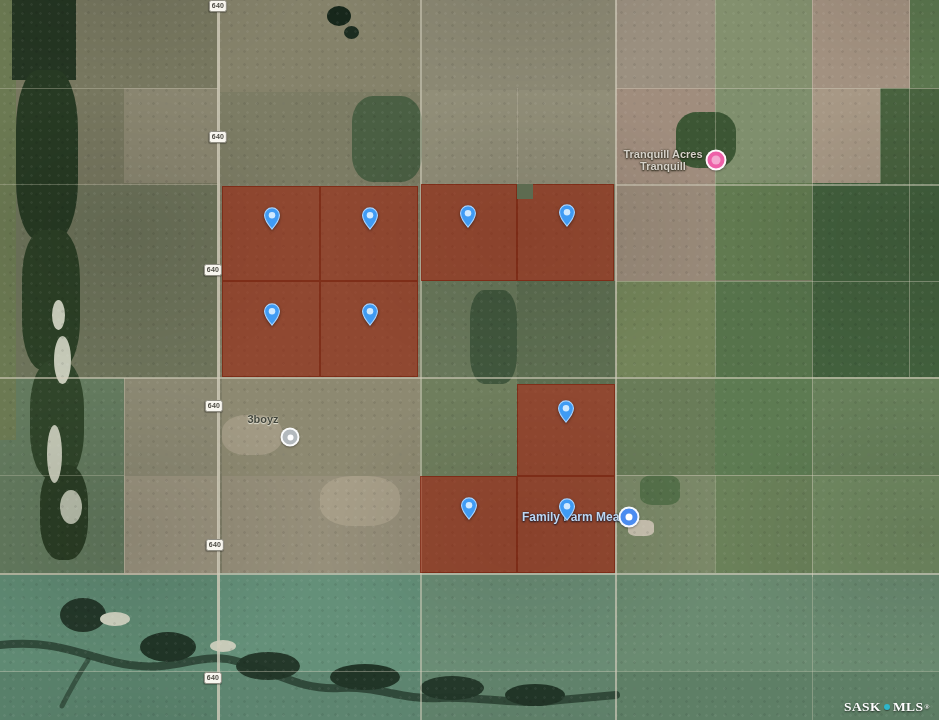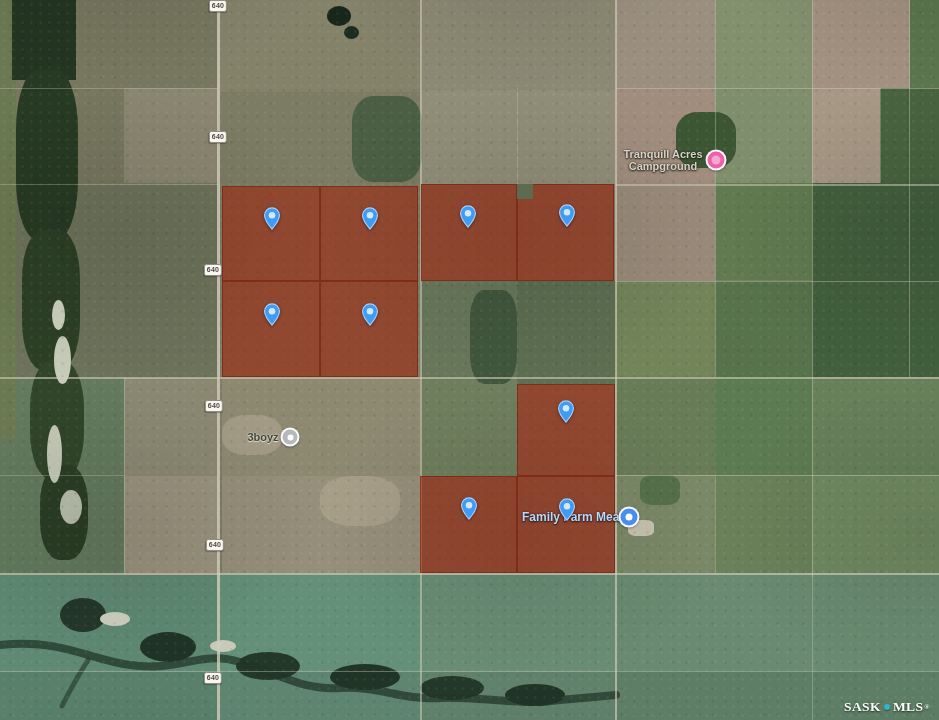--- a/index.html
+++ b/index.html
@@ -169,25 +169,25 @@
     </div>
   <div class="layer" id="shield-layer">
       <div class="shield" style="left: 218px; top: 6px;">640</div>
       <div class="shield" style="left: 218px; top: 137px;">640</div>
       <div class="shield" style="left: 213px; top: 270px;">640</div>
       <div class="shield" style="left: 214px; top: 406px;">640</div>
       <div class="shield" style="left: 215px; top: 545px;">640</div>
       <div class="shield" style="left: 213px; top: 678px;">640</div>
     </div>
   <div class="layer" id="label-layer">
-      <div class="poi-text lab-campground" style="left: 663px; top: 160px;"><span>Tranquill Acres</span><br><span>Campground</span></div>
+      <div class="poi-text lab-campground" style="left: 663px; top: 160px;"><span>Tranquill Acres</span><br><span>Tranquill</span></div>
       <div class="poi-icon" style="left: 716px; top: 160px; width: 17px; height: 17px; background: rgb(238, 96, 168);">
         <div class="poi-dot" style="width: 9px; height: 9px; background: rgb(244, 168, 208);"></div>
       </div>
-      <div class="poi-text lab-plain-dark" style="left: 263px; top: 437px;"><span>3boyz</span></div>
+      <div class="poi-text lab-plain-dark" style="left: 263px; top: 419px;"><span>3boyz</span></div>
       <div class="poi-icon" style="left: 290px; top: 437px; width: 15px; height: 15px; background: rgb(179, 185, 189);">
         <div class="poi-dot" style="width: 6px; height: 6px; background: rgb(255, 255, 255);"></div>
       </div>
       <div class="poi-text lab-store" style="left: 576px; top: 517px;"><span>Family Farm Meats</span></div>
       <div class="poi-icon" style="left: 629px; top: 517px; width: 17px; height: 17px; background: rgb(75, 140, 240);">
         <div class="poi-dot" style="width: 7px; height: 7px; background: rgb(255, 255, 255);"></div>
       </div>
     </div>
   <div class="layer" id="pin-layer">
       <div class="pin" style="left: 272px; top: 234px;"><svg width="17" height="23" viewBox="0 0 24 32">

